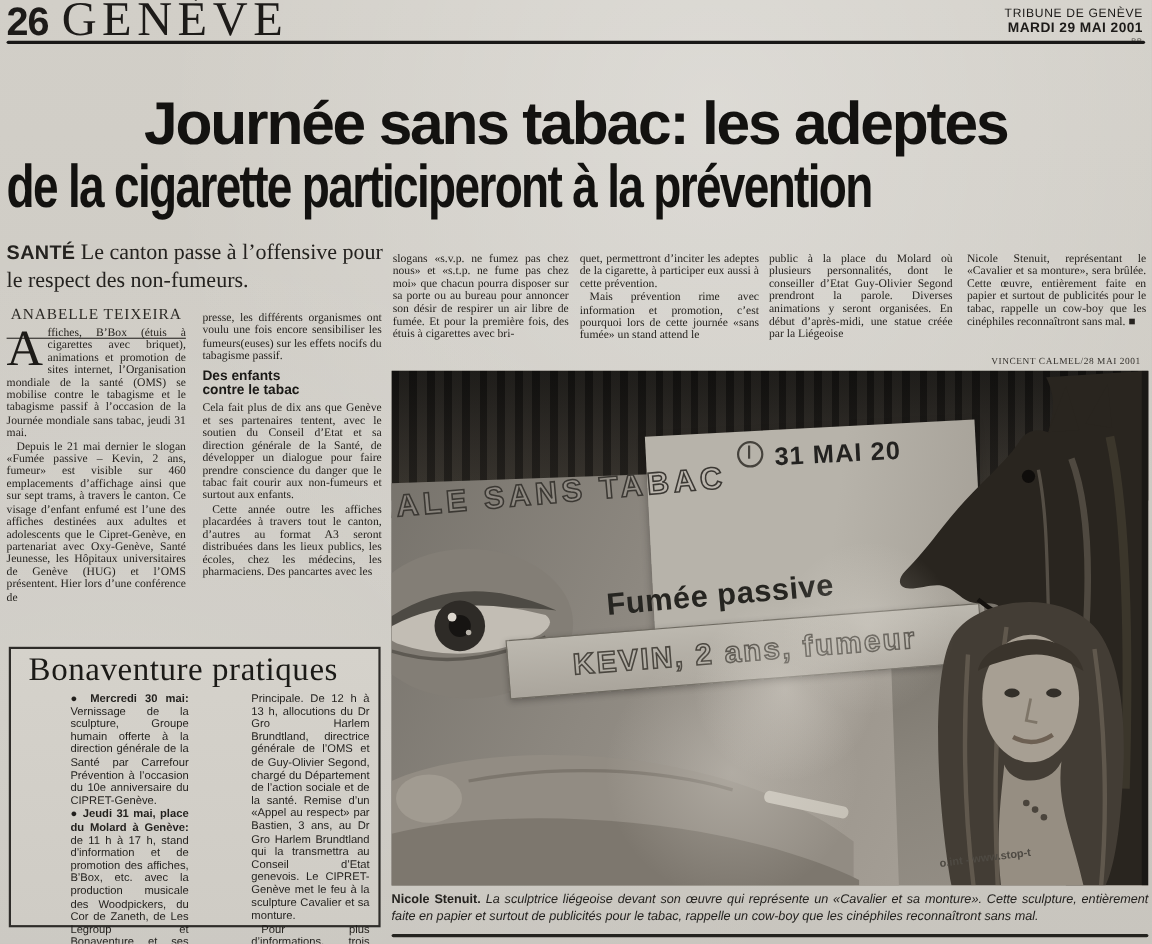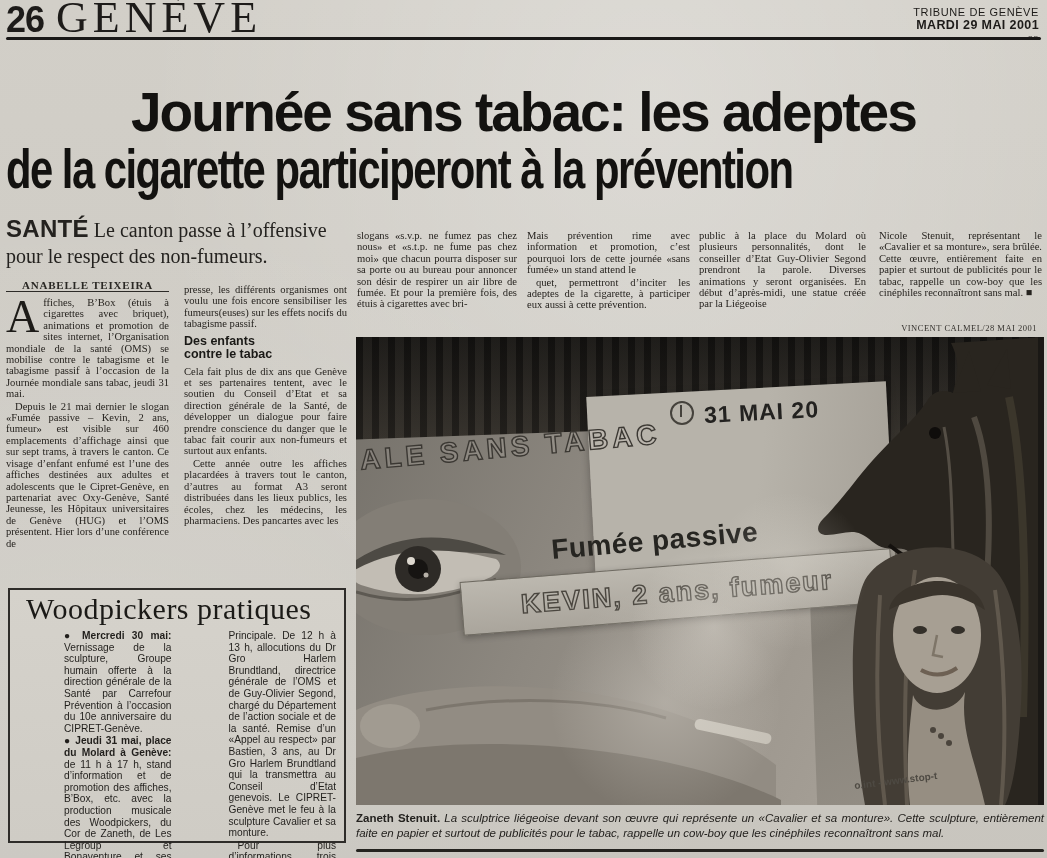--- a/index.html
+++ b/index.html
@@ -26,23 +26,23 @@
   .mast-date{font-size:12.5px;font-weight:700;letter-spacing:0.4px;}
   .mast-code{font-size:6px;letter-spacing:1px;color:#44423e;}
   .mast-rule{position:absolute;left:6px;top:37px;width:1035px;height:3px;background:#191817;border-radius:2px;}
   
   .headline{position:absolute;left:6px;top:84px;font-family:"Liberation Sans",sans-serif;font-weight:700;color:#131210;}
   .headline div{white-space:nowrap;line-height:57px;font-size:55px;letter-spacing:-2px;transform-origin:0 50%;}
   .hl1{transform:scaleX(1.0);text-align:center;}
   .hl2{transform:scaleX(0.76);}
   
   .standfirst{position:absolute;left:6px;top:216px;width:346px;font-size:20px;line-height:26px;color:#24221f;}
-  .standfirst .kicker{font-family:"Liberation Sans",sans-serif;font-weight:700;font-size:24px;letter-spacing:0.3px;}
+  .standfirst .kicker{font-family:"Liberation Sans",sans-serif;font-weight:700;font-size:18px;letter-spacing:0.3px;}
   .byline{position:absolute;left:6px;top:279px;width:163px;text-align:center;
-    font-size:11px;letter-spacing:0.8px;border-bottom:1.3px solid #2c2a27;padding-bottom:0;color:#2a2824;font-weight:bold;}
+    font-size:14px;letter-spacing:0.8px;border-bottom:1.3px solid #2c2a27;padding-bottom:12px;color:#2a2824;}
   
   .col{position:absolute;font-size:10.6px;line-height:11.4px;text-align:justify;color:#26231f;}
   .col p{margin:0;}
   .col p + p{text-indent:9px;margin-top:1px;}
   .c1{left:6px;top:297px;width:163px;height:292px;}
   .c2{left:184px;top:284px;width:163px;height:305px;}
   .c3{left:357px;top:230px;width:160px;height:100px;}
   .c4{left:527px;top:230px;width:163px;height:100px;}
   .c5{left:699px;top:230px;width:167px;height:100px;}
   .c6{left:879px;top:230px;width:163px;height:100px;}
@@ -144,22 +144,22 @@
     </div>
     <p>Cela fait plus de dix ans que Genève et ses partenaires tentent, avec le soutien du Conseil d’Etat et sa direction générale de la Santé, de développer un dialogue pour faire prendre conscience du danger que le tabac fait courir aux non-fumeurs et surtout aux enfants.</p>
     <p>Cette année outre les affiches placardées à travers tout le canton, d’autres au format A3 seront distribuées dans les lieux publics, les écoles, chez les médecins, les pharmaciens. Des pancartes avec les</p>
   </div>
 
   <div class="col c3">
     <p>slogans «s.v.p. ne fumez pas chez nous» et «s.t.p. ne fume pas chez moi» que chacun pourra disposer sur sa porte ou au bureau pour annoncer son désir de respirer un air libre de fumée. Et pour la première fois, des étuis à cigarettes avec bri-</p>
   </div>
 
   <div class="col c4">
+    <p>quet, permettront d’inciter les adeptes de la cigarette, à participer eux aussi à cette prévention.</p>
     <p>Mais prévention rime avec information et promotion, c’est pourquoi lors de cette journée «sans fumée» un stand attend le</p>
-    <p>quet, permettront d’inciter les adeptes de la cigarette, à participer eux aussi à cette prévention.</p>
   </div>
 
   <div class="col c5">
     <p>public à la place du Molard où plusieurs personnalités, dont le conseiller d’Etat Guy-Olivier Segond prendront la parole. Diverses animations y seront organisées. En début d’après-midi, une statue créée par la Liégeoise</p>
   </div>
 
   <div class="col c6">
     <p>Nicole Stenuit, représentant le «Cavalier et sa monture», sera brûlée. Cette œuvre, entièrement faite en papier et surtout de publicités pour le tabac, rappelle un cow-boy que les cinéphiles reconnaîtront sans mal. ■</p>
   </div>
 
@@ -221,25 +221,25 @@
       <circle cx="108" cy="190" r="3" fill="#4a443c"></circle>
         <circle cx="116" cy="196" r="3" fill="#4a443c"></circle>
         <circle cx="124" cy="203" r="3" fill="#4a443c"></circle>
     </svg>
 
     <div class="ph-url">o.int - www.stop-t</div>
     <div class="ph-smoke"></div>
     <div class="ph-rightedge"></div>
   </div>
 
-  <div class="caption"><span class="cap-lead">Zaneth Stenuit.</span><span class="cap-body"> La sculptrice liégeoise devant son œuvre qui représente un «Cavalier et sa monture». Cette sculpture, entièrement faite en papier et surtout de publicités pour le tabac, rappelle un cow-boy que les cinéphiles reconnaîtront sans mal.</span></div>
+  <div class="caption"><span class="cap-lead">Nicole Stenuit.</span><span class="cap-body"> La sculptrice liégeoise devant son œuvre qui représente un «Cavalier et sa monture». Cette sculpture, entièrement faite en papier et surtout de publicités pour le tabac, rappelle un cow-boy que les cinéphiles reconnaîtront sans mal.</span></div>
   <div class="bottom-rule"></div>
 
   <div class="infobox">
-    <div class="infobox-title">Woodpickers pratiques</div>
+    <div class="infobox-title">Bonaventure pratiques</div>
     <div class="infobox-cols">
       <div class="infobox-col">
         <p><span class="ib-lead">● Mercredi 30 mai:</span><span> Vernissage de la sculpture, Groupe humain offerte à la direction générale de la Santé par Carrefour Prévention à l’occasion du 10e anniversaire du CIPRET-Genève.</span></p>
         <p><span class="ib-lead">● Jeudi 31 mai, place du Molard à Genève:</span><span> de 11 h à 17 h, stand d’information et de promotion des affiches, B’Box, etc. avec la production musicale des Woodpickers, du Cor de Zaneth, de Les Legroup et Bonaventure et ses ânes. De 9 h à 11 h et de 15 h à 17 h animation et distribution de matériel de promotion dans le tram de la Pharmacie</span></p>
       </div>
       <div class="infobox-col">
         <p>Principale. De 12 h à 13 h, allocutions du Dr Gro Harlem Brundtland, directrice générale de l’OMS et de Guy-Olivier Segond, chargé du Département de l’action sociale et de la santé. Remise d’un «Appel au respect» par Bastien, 3 ans, au Dr Gro Harlem Brundtland qui la transmettra au Conseil d’Etat genevois. Le CIPRET-Genève met le feu à la sculpture Cavalier et sa monture.</p>
         <p class="ib-cont">Pour plus d’informations, trois sites internet: www.prevention.ch, www.stop-tabac.ch, http://tobacco.who.int.</p>
         <div class="ib-sign">A. T.</div>
       </div>

